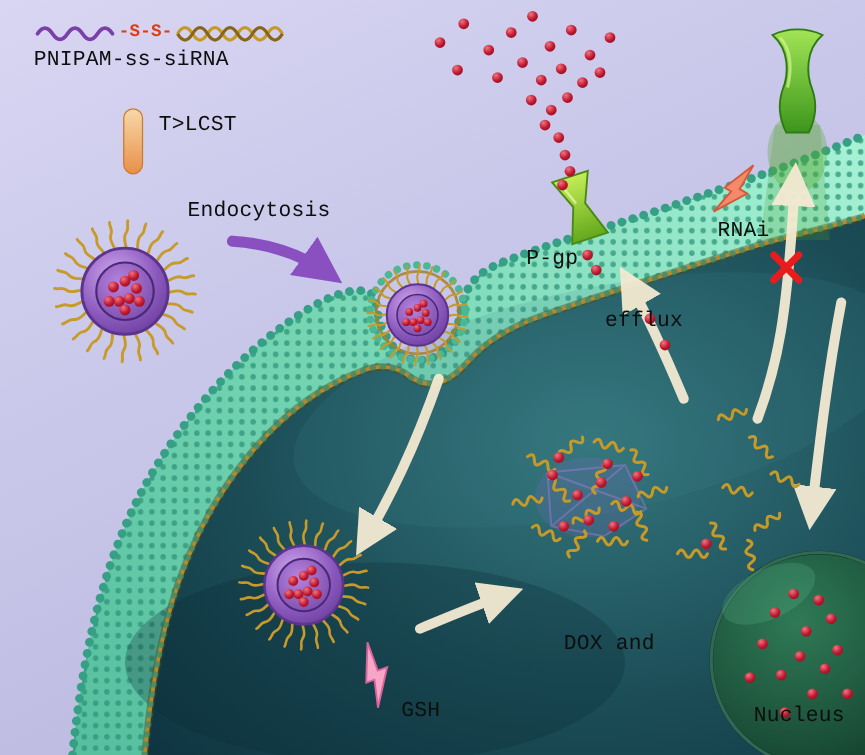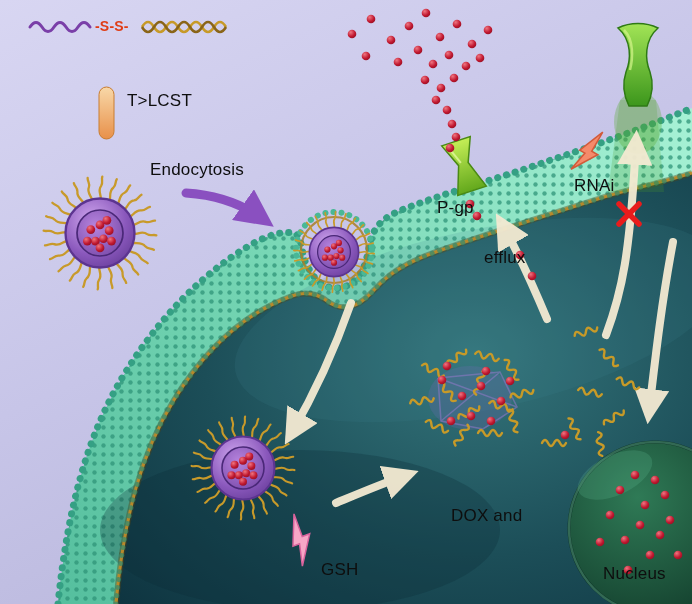--- a/index.html
+++ b/index.html
@@ -4,21 +4,21 @@
 <style>
   html,body{margin:0;padding:0;background:#9a98c0;}
   .scene{
     position:relative;width:692px;height:604px;overflow:hidden;
     background:linear-gradient(155deg,#d8d6f2 0%,#c7c5e8 45%,#b2b0d6 100%);
     font-family:"Liberation Sans",sans-serif;
   }
   .scene svg{position:absolute;left:0;top:0;}
   .lbl{
     position:absolute;font-size:17px;color:#0e0e0e;white-space:nowrap;
-    letter-spacing:.2px;z-index:5;
+    letter-spacing:.2px;z-index:5;font-family:Liberation Mono, monospace;
   }
   .ss{color:#e03c14;font-weight:bold;font-size:14px;}
   .reddot{
     display:inline-block;width:9px;height:9px;border-radius:50%;
     background:radial-gradient(circle at 35% 30%,#ef7580,#c01830 60%,#8a0f20);
     vertical-align:-1px;margin:0 1px;
   }
 </style>
 </head>
 <body>
@@ -287,24 +287,25 @@
   </g>
   <g>
     <path d="M142,27 Q148,17 154,27 Q160,37 166,27 Q172,17 178,27 Q184,37 190,27 Q196,17 202,27 Q208,37 214,27 Q220,17 226,27" fill="none" stroke="#c79a28" stroke-width="2.6"></path>
     <path d="M142,27 Q148,37 154,27 Q160,17 166,27 Q172,37 178,27 Q184,17 190,27 Q196,37 202,27 Q208,17 214,27 Q220,37 226,27" fill="none" stroke="#8a6518" stroke-width="2.6"></path>
   </g>
   <g>
     <rect x="99" y="87" width="15" height="52" rx="7.5" fill="url(#rodGrad)" stroke="#c87c30" stroke-width="1"></rect>
   </g>
 </svg>
 
+<div class="lbl" style="left:27px;top:39px">PNIPAM-ss-siRNA</div>
 <div class="lbl ss" style="left:95px;top:18px">-S-S-</div>
 <div class="lbl" style="left:127px;top:91px">T&gt;LCST</div>
 
 <div class="lbl" style="left:150px;top:160px">Endocytosis</div>
-<div class="lbl" style="left:437px;top:198px">P-gp</div>
+<div class="lbl" style="left:421px;top:198px">P-gp</div>
 <div class="lbl" style="left:484px;top:248px">efflux</div>
 <div class="lbl" style="left:574px;top:176px">RNAi</div>
 <div class="lbl" style="left:321px;top:560px">GSH</div>
 <div class="lbl" style="left:451px;top:506px">DOX and</div>
 <div class="lbl" style="left:603px;top:564px">Nucleus</div>
 
 </div>
 
 </body></html>

